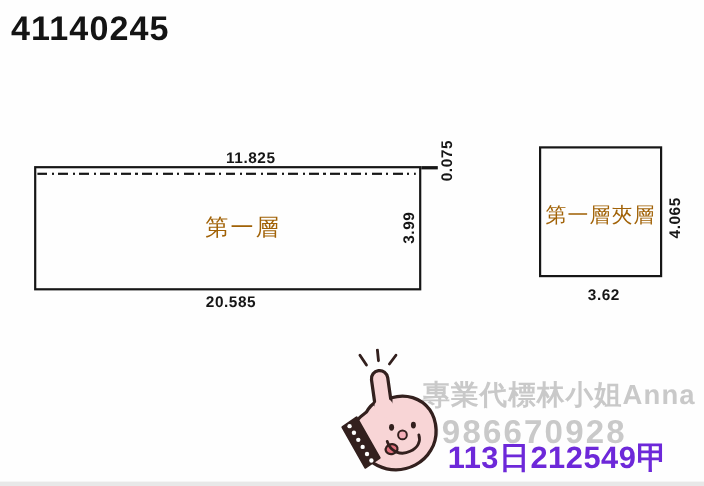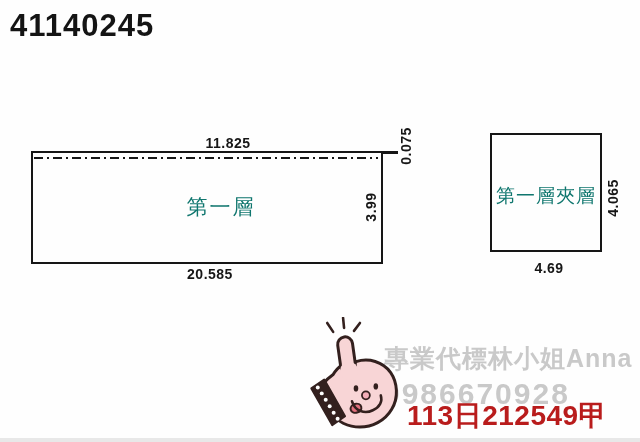--- a/index.html
+++ b/index.html
@@ -24,33 +24,33 @@
       #161616 0 9px, transparent 9px 13px,
       #161616 13px 15px, transparent 15px 19px);
   }
   .overhang{left:383px;top:151px;width:15px;height:3px;background:#161616;}
   .dim{
     font-size:14px;font-weight:700;color:#161616;letter-spacing:.5px;
     white-space:nowrap;transform:translate(-50%,-50%);
   }
   .dim-rot{transform:translate(-50%,-50%) rotate(-90deg);}
   .room-label{
-    color:#0f766e;white-space:nowrap;transform:translate(-50%,-50%);
+    color:#a16207;white-space:nowrap;transform:translate(-50%,-50%);
     letter-spacing:2px;
     font-family:Liberation Serif, serif;
   }
   .room-label-main{left:221px;top:207px;font-size:21px;}
   .room-label-mezz{left:546px;top:196px;font-size:19px;letter-spacing:1px;}
   .wm{
     color:#c9c9c9;font-weight:700;white-space:nowrap;z-index:1;
   }
   .wm-agent{left:384px;top:342px;font-size:25px;letter-spacing:1px;}
   .wm-phone{left:383px;top:377px;font-size:30px;letter-spacing:2px;}
   .case-number{
-    left:407px;top:397px;font-size:28px;font-weight:600;color:#b91c1c;
+    left:407px;top:397px;font-size:28px;font-weight:600;color:#6d28d9;
     letter-spacing:.5px;z-index:2;white-space:nowrap;
   }
   .stamp{left:302px;top:317px;width:102px;height:124px;z-index:3;}
 </style>
 </head>
 <body>
 
 <div class="page">
 
   <div class="abs doc-number">41140245</div>
@@ -59,21 +59,21 @@
   <div class="abs dashdot"></div>
   <div class="abs overhang"></div>
 
   <div class="abs dim" style="left:207px;top:143px;margin-left:21px;">11.825</div>
   <div class="abs dim" style="left:210px;top:274px;">20.585</div>
   <div class="abs dim dim-rot" style="left:371px;top:207px;">3.99</div>
   <div class="abs dim dim-rot" style="left:406px;top:146px;">0.075</div>
   <div class="abs room-label room-label-main">第一層</div>
 
   <div class="abs room room-mezz"></div>
-  <div class="abs dim" style="left:549px;top:268px;">4.69</div>
+  <div class="abs dim" style="left:549px;top:268px;">3.62</div>
   <div class="abs dim dim-rot" style="left:613px;top:198px;">4.065</div>
   <div class="abs wm wm-agent">專業代標林小姐Anna</div>
 
   <div class="abs room-label room-label-mezz">第一層夾層</div>
   <div class="abs wm wm-phone">0986670928</div>
 
   <div class="abs case-number">113日212549甲</div>
 
   <svg class="abs stamp" viewBox="0 0 100 125">
 

